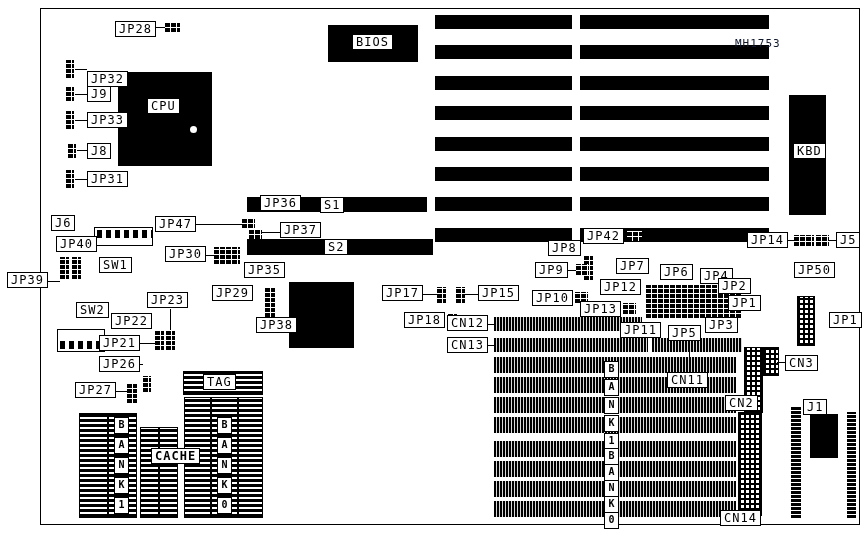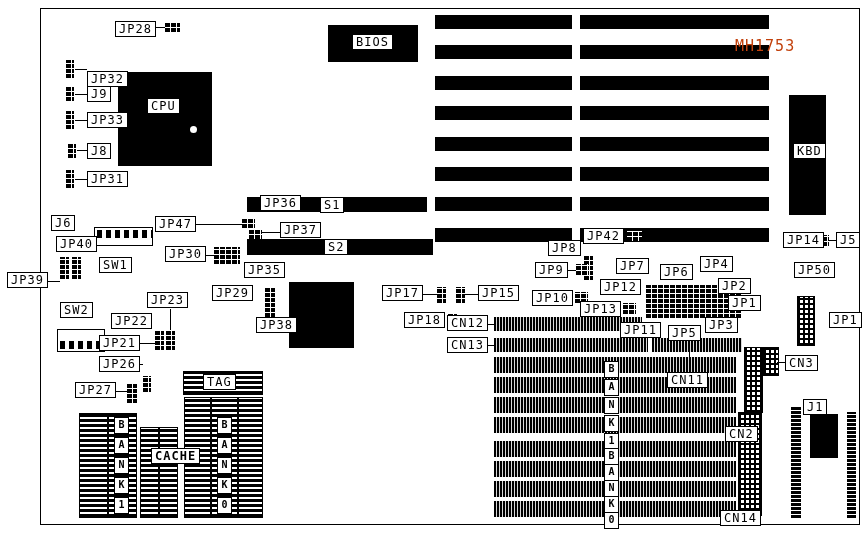--- a/index.html
+++ b/index.html
@@ -25,21 +25,21 @@
     background-image:repeating-linear-gradient(90deg,#000 0 5px,transparent 5px 9px);
     background-size:100% 8px;background-repeat:no-repeat;background-position:2px 2px;}
   .k-switch-bottom{background:#fff;border:1px solid #000;
     background-image:repeating-linear-gradient(90deg,#000 0 5px,transparent 5px 9px);
     background-size:100% 8px;background-repeat:no-repeat;background-position:2px calc(100% - 2px);}
   .callout{position:absolute;background:#fff;border:1px solid #000;padding:1px 3px 0 3px;
            font-size:12px;line-height:13px;letter-spacing:1px;white-space:nowrap;z-index:10;color:#000;}
   .bank-letter{position:absolute;width:13px;height:15px;background:#fff;border:1px solid #000;
            font-size:10px;line-height:14px;font-weight:bold;text-align:center;z-index:11;color:#000;}
   .leader{position:absolute;background:#000;z-index:6;}
-  .partnum{position:absolute;left:735px;top:37px;font-size:15px;letter-spacing:1px;z-index:5;color:#c2410c;}
+  .partnum{position:absolute;left:735px;top:37px;font-size:11px;letter-spacing:1px;z-index:5;color:#0f172a;}
 </style>
 </head>
 <body>
 
 <div id="canvas">
   <div class="board"></div>
   <div id="shapes">
       <div class="shape k-solid" style="left: 118px; top: 72px; width: 94px; height: 94px;"></div>
       <div class="shape k-dot-white" style="left: 190px; top: 126px; width: 7px; height: 7px;"></div>
       <div class="shape k-solid" style="left: 328px; top: 25px; width: 90px; height: 37px;"></div>
@@ -170,21 +170,21 @@
       <div class="callout" style="left: 115px; top: 21px;">JP28</div>
       <div class="callout" style="left: 87px; top: 61px; margin-top: 10px;">JP32</div>
       <div class="callout" style="left: 87px; top: 86px;">J9</div>
       <div class="callout" style="left: 87px; top: 112px;">JP33</div>
       <div class="callout" style="left: 87px; top: 143px;">J8</div>
       <div class="callout" style="left: 87px; top: 171px;">JP31</div>
       <div class="callout" style="left: 51px; top: 215px;">J6</div>
       <div class="callout" style="left: 56px; top: 236px;">JP40</div>
       <div class="callout" style="left: 99px; top: 257px;">SW1</div>
       <div class="callout" style="left: 7px; top: 272px;">JP39</div>
-      <div class="callout" style="left: 60px; top: 302px;">SW2</div>
+      <div class="callout" style="left: 76px; top: 302px;">SW2</div>
       <div class="callout" style="left: 147px; top: 292px;">JP23</div>
       <div class="callout" style="left: 111px; top: 313px;">JP22</div>
       <div class="callout" style="left: 99px; top: 335px;">JP21</div>
       <div class="callout" style="left: 99px; top: 356px;">JP26</div>
       <div class="callout" style="left: 75px; top: 382px;">JP27</div>
       <div class="callout" style="left: 155px; top: 216px;">JP47</div>
       <div class="callout" style="left: 260px; top: 195px;">JP36</div>
       <div class="callout" style="left: 320px; top: 197px;">S1</div>
       <div class="callout" style="left: 280px; top: 222px;">JP37</div>
       <div class="callout" style="left: 324px; top: 239px;">S2</div>
@@ -203,30 +203,30 @@
       <div class="callout" style="left: 447px; top: 315px;">CN12</div>
       <div class="callout" style="left: 447px; top: 337px;">CN13</div>
       <div class="callout" style="left: 535px; top: 262px;">JP9</div>
       <div class="callout" style="left: 532px; top: 290px;">JP10</div>
       <div class="callout" style="left: 580px; top: 301px;">JP13</div>
       <div class="callout" style="left: 548px; top: 240px; text-align: right;">JP8</div>
       <div class="callout" style="left: 583px; top: 228px;">JP42</div>
       <div class="callout" style="left: 600px; top: 279px;">JP12</div>
       <div class="callout" style="left: 616px; top: 258px;">JP7</div>
       <div class="callout" style="left: 660px; top: 264px;">JP6</div>
-      <div class="callout" style="left: 700px; top: 256px;">JP4</div>
+      <div class="callout" style="left: 700px; top: 268px;">JP4</div>
       <div class="callout" style="left: 718px; top: 278px;">JP2</div>
       <div class="callout" style="left: 728px; top: 295px;">JP1</div>
       <div class="callout" style="left: 620px; top: 322px;">JP11</div>
       <div class="callout" style="left: 668px; top: 325px;">JP5</div>
       <div class="callout" style="left: 705px; top: 317px;">JP3</div>
-      <div class="callout" style="left: 783px; top: 232px;">JP14</div>
+      <div class="callout" style="left: 747px; top: 232px;">JP14</div>
       <div class="callout" style="left: 836px; top: 232px;">J5</div>
       <div class="callout" style="left: 794px; top: 262px;">JP50</div>
       <div class="callout" style="left: 829px; top: 312px;">JP1</div>
       <div class="callout" style="left: 785px; top: 355px;">CN3</div>
       <div class="callout" style="left: 667px; top: 372px;">CN11</div>
-      <div class="callout" style="left: 725px; top: 395px; margin-top: 31px;">CN2</div>
+      <div class="callout" style="left: 725px; top: 395px;">CN2</div>
       <div class="callout" style="left: 803px; top: 399px;">J1</div>
       <div class="callout" style="left: 720px; top: 510px;">CN14</div>
     </div>
   <div class="partnum">MH1753</div>
 </div>
 
 </body></html>

